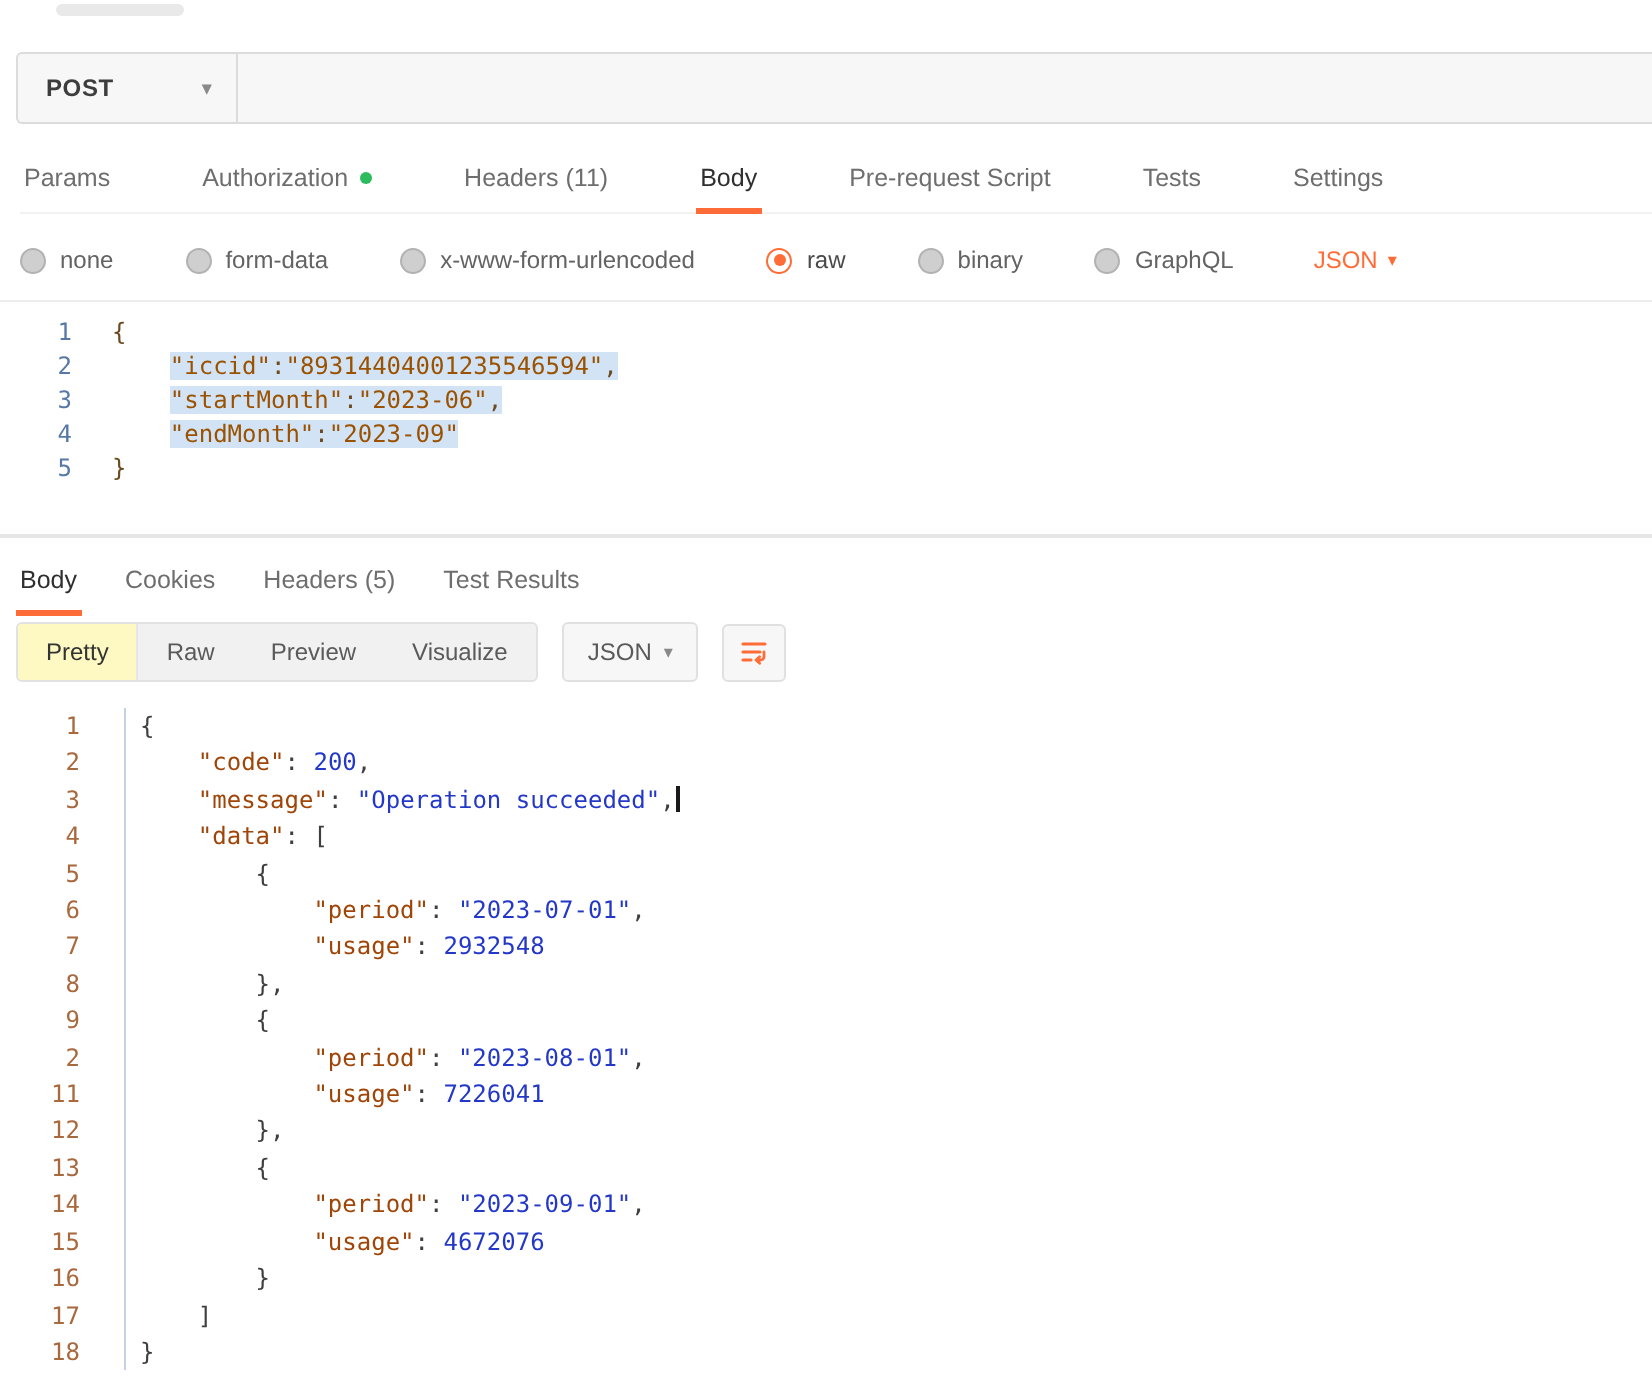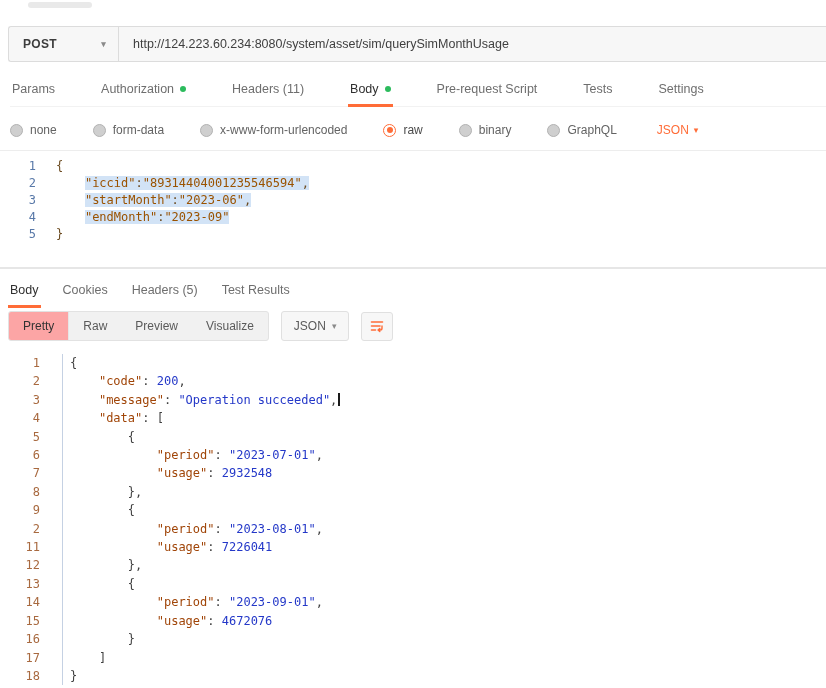--- a/index.html
+++ b/index.html
@@ -21,21 +21,21 @@
   .caret { font-size:9px; color:#8a8a8a; }
   .url-input { flex:1; display:flex; align-items:center; padding-left:14px;
     font-size:12.5px; color:#404040; }
 
   
   .req-tabs { position:absolute; top:78px; left:10px; right:0; height:29px;
     display:flex; gap:42px; font-size:12.5px; color:#6e6e6e;
     border-bottom:1px solid #f2f2f2; }
   .tab { position:relative; display:flex; align-items:center; gap:6px;
     padding:4px 2px 10px 2px; cursor:pointer; white-space:nowrap; }
-  .tab.active { color:#2f2f2f; }
+  .tab.active { color:#2f2f2f;flex-direction:column; }
   .tab.active::after { content:""; position:absolute; left:0; right:0; bottom:-1px;
     height:3px; background:#ff6c37; }
   .dot { width:6px; height:6px; border-radius:50%; background:#2cbb5d; }
 
   
   .modes-row { position:absolute; top:118px; left:10px; height:24px; display:flex;
     align-items:center; gap:36px; font-size:12px; color:#636363; }
   .radio { display:flex; align-items:center; gap:7px; cursor:pointer; }
   .rb { width:13px; height:13px; border-radius:50%; background:#cfcfcf;
     border:1px solid #b2b2b2; position:relative; }
@@ -76,43 +76,40 @@
   
   .res-tabs { position:absolute; top:279px; left:8px; display:flex; gap:20px;
     font-size:12.5px; color:#6e6e6e; }
 
   
   .toolbar { position:absolute; top:311px; left:8px; display:flex;
     align-items:center; gap:12px; }
   .seg-group { display:flex; background:#f1f1f1; border:1px solid #e2e2e2;
     border-radius:3px; overflow:hidden; }
   .seg { padding:7px 14px; font-size:12px; color:#5a5a5a; cursor:pointer; }
-  .seg.active { background:#fca5a5; color:#333; border-right:1px solid #e6e6e6; }
+  .seg.active { background:#fef9c3; color:#333; border-right:1px solid #e6e6e6; }
   .json-btn { display:flex; align-items:center; gap:6px; padding:7px 12px;
     border:1px solid #e0e0e0; border-radius:3px; background:#f7f7f7;
     color:#5a5a5a; font-size:12px; cursor:pointer; }
   .wrap-btn { width:32px; height:29px; border:1px solid #e0e0e0; border-radius:3px;
     background:#f7f7f7; display:flex; align-items:center; justify-content:center;
     cursor:pointer; }
 </style>
 </head>
 <body>
 
 <div class="screen">
 
   <div class="top-remnant"></div>
 
   <div class="url-row">
     <div class="method-select">
       <span>POST</span>
       <span class="caret">▾</span>
     </div>
-    <div class="url-input">
-      <span>http://124.223.60.234:8080/system/asset/sim/querySimMonthUsage</span>
-    </div>
   </div>
 
   <div class="req-tabs">
     <div class="tab">
       <span>Params</span>
     </div>
     <div class="tab">
       <span>Authorization</span>
       <span class="dot"></span>
     </div>

